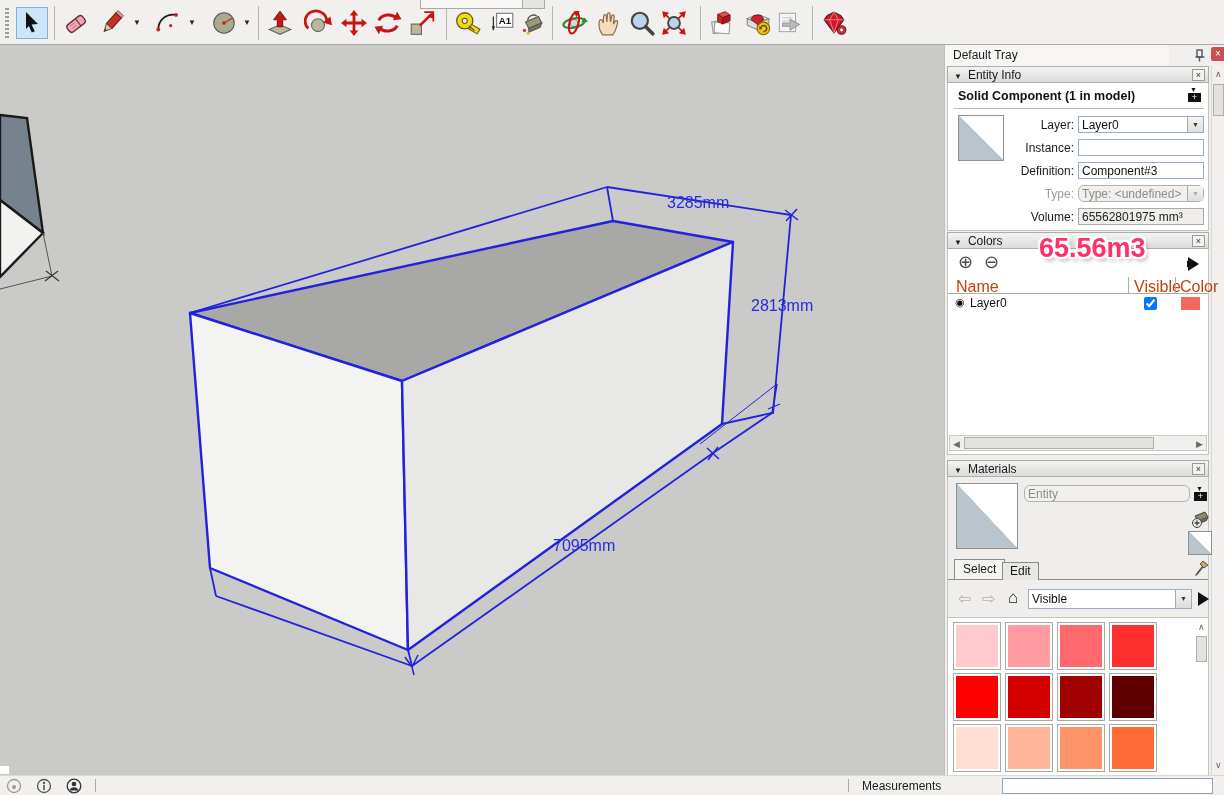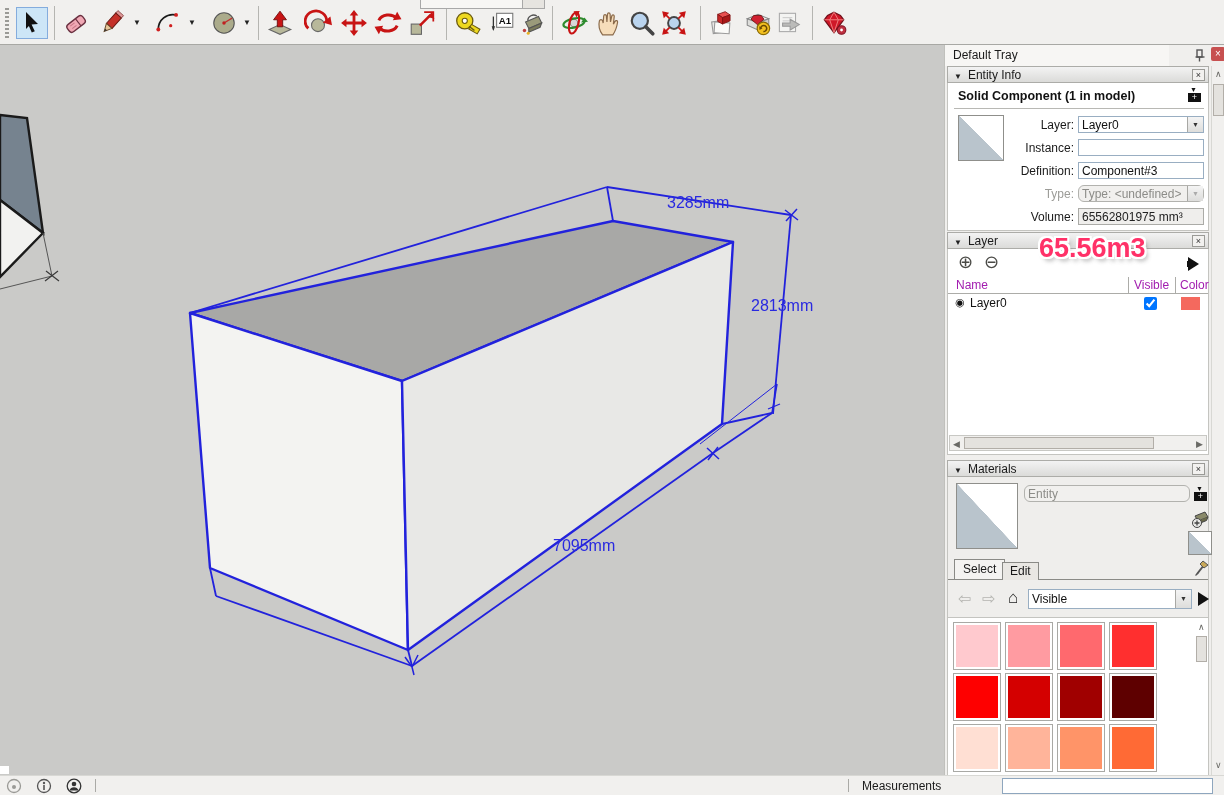--- a/index.html
+++ b/index.html
@@ -37,21 +37,21 @@
   .ddbtn { position:absolute; width:16px; height:15px; background:linear-gradient(#F4F4F4,#DDDDDB); border-left:1px solid #A8A8A4; font-size:7px; text-align:center; line-height:15px; color:#333; }
   .detail-icon { position:absolute; width:15px; height:16px; }
   .detail-icon .t { position:absolute; left:2px; top:0; font-size:7px; color:#111; }
   .detail-icon .b { position:absolute; left:0; top:7px; width:13px; height:9px; background:#111; color:#fff; font-size:9px; line-height:8px; text-align:center; }
   .arrow-ico { width:0; height:0; border-top:7px solid transparent; border-bottom:7px solid transparent; border-left:11px solid #111; }
   .arrow-ico-bar { position:absolute; width:5px; height:6px; background:#111; left:-5px; top:4px; }
 
   .circle-btn { font-size:18px; color:#4A4A46; line-height:18px; }
   .annotation { font-weight:bold; font-size:27px; color:#FF3168; letter-spacing:0px;
     text-shadow:-2px -2px 0 #fff,2px -2px 0 #fff,-2px 2px 0 #fff,2px 2px 0 #fff,0 -2px 0 #fff,0 2px 0 #fff,-2px 0 0 #fff,2px 0 0 #fff,3px 4px 4px rgba(80,80,80,.45); }
-  .col-hdr { position:absolute; font-size:12px; color:#a21caf; }
+  .col-hdr { position:absolute; font-size:16px; color:#c2410c; }
   .vline { position:absolute; width:1px; background:#ACACA8; }
   .hscroll { position:absolute; background:#F1F0EE; border:1px solid #C8C8C4; }
   .scroll-thumb { position:absolute; background:#E4E2DE; border:1px solid #B2AEA8; }
   .chev { position:absolute; font-size:9px; color:#6A6A66; }
   .tab { position:absolute; font-size:12px; color:#1A1A1A; background:#F4F3F1; border:1px solid #8A8A86; border-bottom:none; padding:2px 8px 3px 8px; }
   .tab.inactive { background:#E9E7E3; padding:1px 7px 2px 7px; }
   .nav-arrow { position:absolute; font-size:16px; color:#B4B4B0; }
   .home { position:absolute; font-size:17px; color:#222; }
   .swatch { position:absolute; width:48px; height:48px; border:1px solid #A9A9A5; background:#fff; padding:2px; }
   .swatch > div { width:100%; height:100%; }
@@ -351,21 +351,21 @@
       <div class="fld-label dis" style="left:56px;top:104px">Type:</div>
       <div class="fld gray" style="left:130px;top:102px;width:126px"><span>Type: &lt;undefined&gt;</span>
         <div class="ddbtn" style="right:0;top:0;color:#AAA">▼</div>
       </div>
 
       <div class="fld-label" style="left:56px;top:127px">Volume:</div>
       <div class="fld ro" style="left:130px;top:125px;width:126px">65562801975 mm³</div>
     </div>
 
     <div class="abs panel-hdr" style="top:187px">
-      <span class="tri">▼</span><span>Layer</span>
+      <span class="tri">▼</span><span>Colors</span>
       <div class="xbtn">×</div>
     </div>
     <div class="abs panel-body" style="top:204px;height:206px">
       <div class="abs circle-btn" style="left:10px;top:4px">⊕</div>
       <div class="abs circle-btn" style="left:36px;top:4px">⊖</div>
       <div class="abs" style="left:240px;top:8px">
           <div class="arrow-ico"></div>
           <div class="arrow-ico-bar" style="left:-1px;top:4px;width:4px"></div>
         </div>
 

